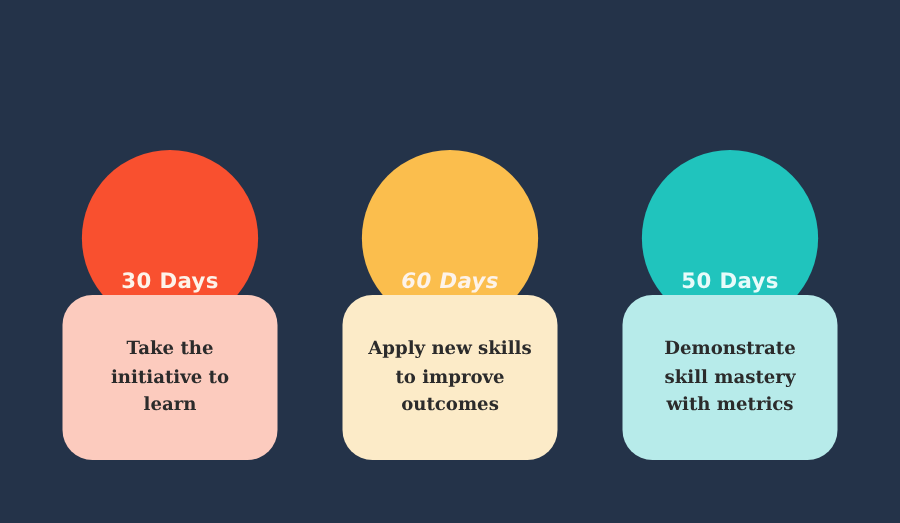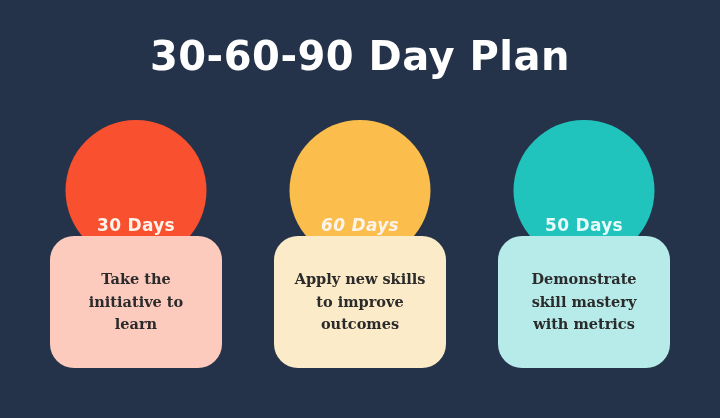--- a/index.html
+++ b/index.html
@@ -103,21 +103,20 @@
     line-height: 1.55;
     color: #2b2b2b;
     text-align: center;
   }
 </style>
 </head>
 <body>
 
 <div id="infographic" style="background: rgb(36, 51, 73);">
 
-  <div id="plan-title">30-60-90 Day Plan</div>
 
   <div id="stages">
 
     <div class="stage stage-1">
       <div class="stage-circle" style="background: rgb(249, 80, 47);">
         <span class="stage-circle-label" style="color: rgb(253, 243, 234);">30 Days</span>
       </div>
       <div class="stage-card" style="background: rgb(252, 203, 190);">
         <span class="stage-card-text" style="color: rgb(43, 43, 43);">Take the initiative to learn</span>
       </div>

